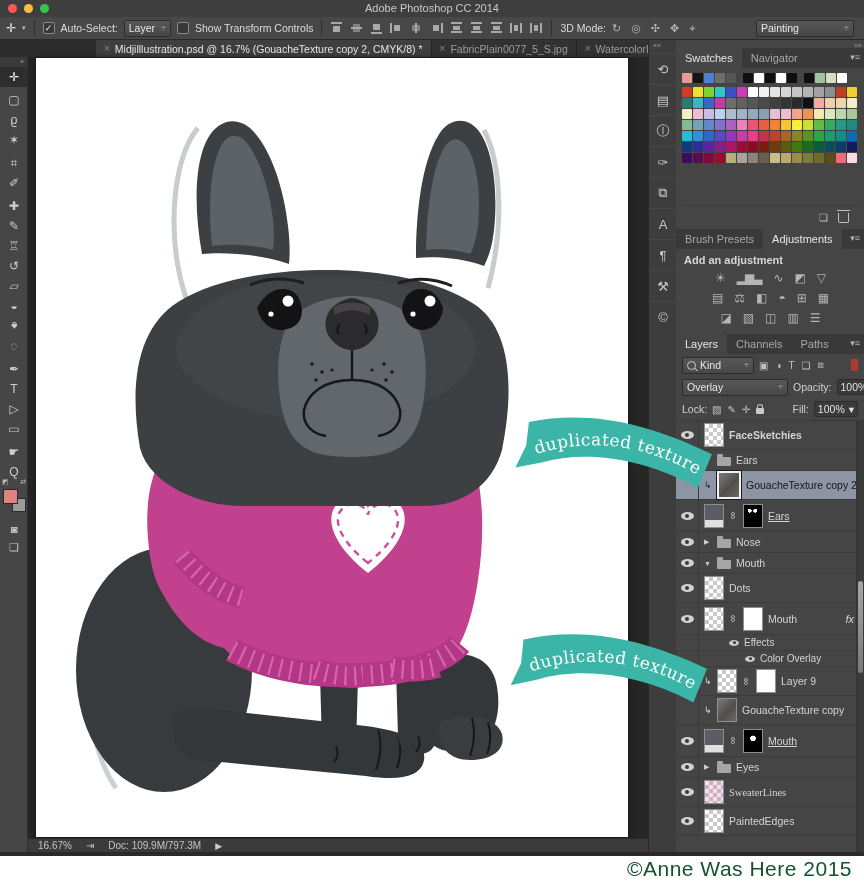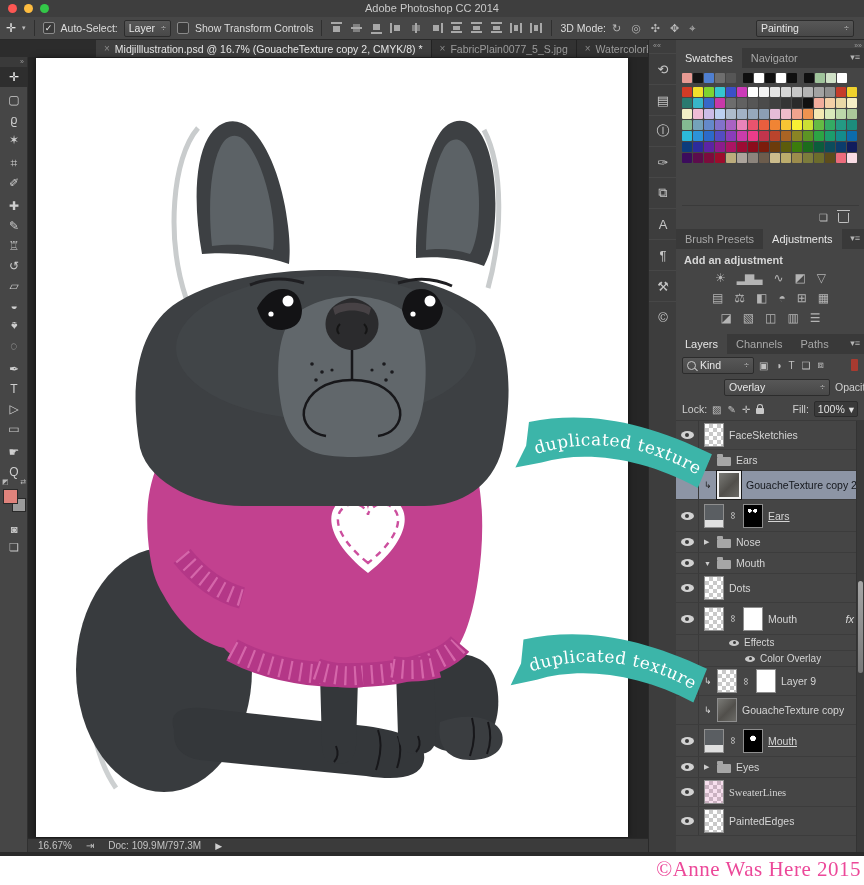--- a/index.html
+++ b/index.html
@@ -74,21 +74,21 @@
   .adj-label{font-size:11px;font-weight:bold;color:#d6d6d6;padding:5px 0 2px 8px;}
   .adj-row{display:flex;justify-content:center;gap:12px;padding:3px 0;color:#b4b4b4;font-size:12px;}
   .adj-row span{letter-spacing:-1px;}
   
   .lay-ctrl{display:flex;align-items:center;gap:5px;height:22px;padding:0 6px;font-size:10.5px;color:#cfcfcf;}
   .kind-dd{width:62px;justify-content:space-between;}
   .mag{width:7px;height:7px;border:1.3px solid #c9c9c9;border-radius:50%;position:relative;flex:none;}
   .mag::after{content:"";position:absolute;left:6px;top:7px;width:4px;height:1.3px;background:#c9c9c9;transform:rotate(45deg);}
   .ficon{color:#c0c0c0;font-size:10px;flex:none;}
   .red-toggle{margin-left:auto;width:7px;height:12px;background:#a83b30;border-radius:1px;}
-  .blend-dd{width:96px;justify-content:space-between;margin-left:42px;}
+  .blend-dd{width:96px;justify-content:space-between;}
   .valbox{background:#3a3a3a;border:1px solid #2c2c2c;border-radius:2px;height:14px;display:flex;align-items:center;
           padding:0 3px;gap:4px;color:#e2e2e2;}
   .lock-ics{display:flex;gap:6px;align-items:center;}
   .icon-lock{width:8px;height:6px;background:#c8c8c8;position:relative;border-radius:1px;margin-top:3px;}
   .icon-lock::before{content:"";position:absolute;top:-4px;left:1px;width:4px;height:3px;border:1.3px solid #c8c8c8;border-bottom:none;border-radius:3px 3px 0 0;}
   .lay-list{position:relative;height:439px;overflow:hidden;border-top:1px solid #3a3a3a;}
   .lrow{display:flex;align-items:center;border-bottom:1px solid #3c3c3c;background:#454545;color:#d4d4d4;font-size:10.5px;}
   .lrow.sel{background:#8d95a5;color:#14171c;}
   .eyecell{width:22px;align-self:stretch;border-right:1px solid #3a3a3a;display:flex;align-items:center;justify-content:center;flex:none;}
   .eye{width:13px;height:8px;border-radius:50%;background:#d2d2d2;position:relative;}
@@ -123,21 +123,21 @@
   .icon-trash{width:9px;height:9px;border:1.2px solid #c0c0c0;border-top:none;border-radius:0 0 2px 2px;position:relative;}
   .icon-trash::before{content:"";position:absolute;top:-3px;left:-2px;right:-2px;height:1.5px;background:#c0c0c0;}
   .scrollbar{position:absolute;right:0;top:0;bottom:0;width:7px;background:#3a3a3a;border-left:1px solid #333;}
   .sthumb{position:absolute;left:1px;width:5px;top:160px;height:92px;border-radius:3px;background:linear-gradient(#a6a6a6,#787878);}
   
   .ribbon{position:absolute;width:200px;height:76px;pointer-events:none;z-index:40;}
   .ribbon svg{overflow:visible;}
   
   .winedge{left:0;top:852px;width:864px;height:4px;background:#2a2a2a;}
   .footer{left:0;top:856px;width:864px;height:29px;background:#ffffff;}
-  .credit{position:absolute;right:3px;top:1px;font-family:Liberation Serif, serif;font-size:21px;color:#ec4899;letter-spacing:.5px;}
+  .credit{position:absolute;right:12px;top:1px;font-family:Liberation Sans, sans-serif;font-size:21px;color:#14532d;letter-spacing:.5px;}
 </style>
 </head>
 <body>
 
 <div id="app">
 
   <div class="abs titlebar">
     <span class="tlight tl-close"></span>
     <span class="tlight tl-min"></span>
     <span class="tlight tl-zoom"></span>
@@ -632,21 +632,21 @@
           <span class="ficon">✛</span>
           <span class="icon-lock"></span>
         </span>
         <span style="margin-left:auto;">Fill:</span>
         <span class="valbox">
           <span>100%</span>
           <span class="dd-ar">▾</span>
         </span>
       </div>
       <div class="lay-list" id="layList">
-        <div class="lrow" style="height: 28px;">
+        <div class="lrow" style="height: 28px; font-weight: bold;">
             <div class="eyecell">
               <span class="eye"></span>
             </div>
             <div class="lcontent">
               <span class="thumb th-checker"></span>
               <span class="lname">FaceSketchies</span>
             </div>
           </div>
           <div class="lrow" style="height: 20px;">
             <div class="eyecell">

